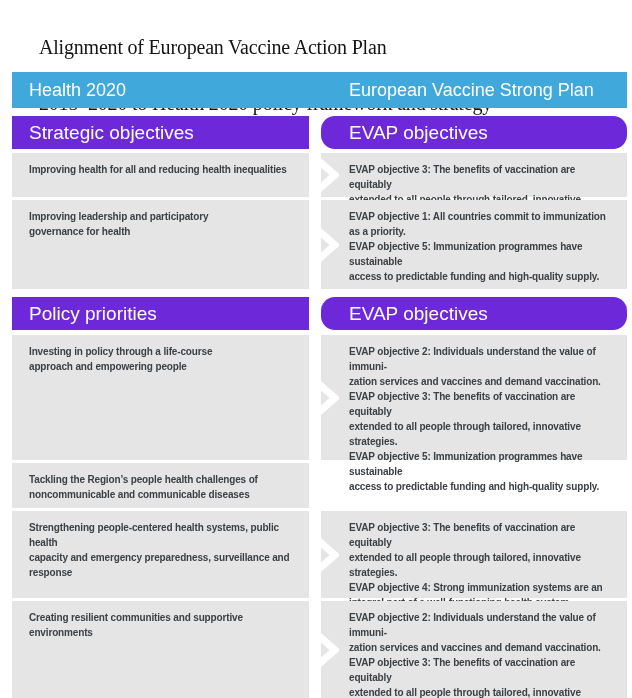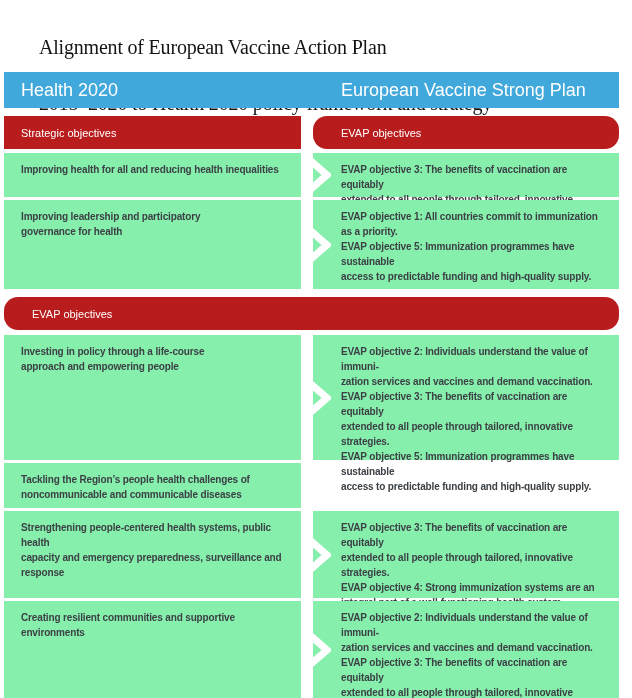--- a/index.html
+++ b/index.html
@@ -6,42 +6,42 @@
   .page {
     position:relative; width:632px; height:698px; background:#ffffff;
     overflow:hidden; font-family:"Liberation Sans", sans-serif;padding-left:36px;
   }
   .title {
     padding:5px 0 0 3px;
     font-family:"Liberation Serif", serif;
     font-size:20px; line-height:28px; letter-spacing:-0.2px;
     color:#141414; white-space:pre-line;
   }
-  .tbl { position:absolute; left:4px; top:72px; width:615px; }
+  .tbl { position:absolute; left:12px; top:72px; width:615px; }
 
   .hdr {
     height:36px; background:#41a8db; display:flex; align-items:center;
     color:#ffffff; font-size:18px; font-weight:400;
   }
   .hdr .hleft  { width:297px; padding-left:17px; box-sizing:border-box; }
   .hdr .hright { padding-left:40px; }
 
   .gap3{height:3px;} .gap4{height:4px;} .gap5{height:5px;} .gap8{height:8px;}
 
   .subhdr { display:flex; height:33px; }
   .sub {
-    background:#b91c1c; color:#ffffff; font-size:11px;
+    background:#6d28d9; color:#ffffff; font-size:19px;
     display:flex; align-items:center; box-sizing:border-box;
   }
   .sub.sleft  { width:297px; margin-right:12px; padding-left:17px; }
   .sub.sright { flex:1; padding-left:28px;border-radius:14px; }
 
   .row { display:flex; }
   .cell {
-    background:#86efac; box-sizing:border-box;
+    background:#e5e5e5; box-sizing:border-box;
   }
   .cell.cleft  { width:297px; margin-right:12px; padding:9px 14px 0 17px; overflow:hidden; }
   .cell.cright { flex:1; padding:9px 12px 0 28px; position:relative; }
 
   .txt {
     font-size:10px; font-weight:700; letter-spacing:-0.15px;
     line-height:15px; color:#3c4146; white-space:pre-line;
   }
   .para + .para { }
 
@@ -101,20 +101,21 @@
         <div class="txt para">EVAP objective 1: All countries commit to immunization
 as a priority.</div>
         <div class="txt para">EVAP objective 5: Immunization programmes have sustainable
 access to predictable funding and high-quality supply.</div>
       </div>
     </div>
 
     <div class="gap8"></div>
 
     <div class="subhdr">
+      <div class="sub sleft">Policy priorities</div>
       <div class="sub sright">EVAP objectives</div>
     </div>
     <div class="gap5"></div>
 
     <div class="row" style="height:125px">
       <div class="cell cleft">
         <div class="txt">Investing in policy through a life-course
 approach and empowering people</div>
       </div>
       <div class="cell cright">

